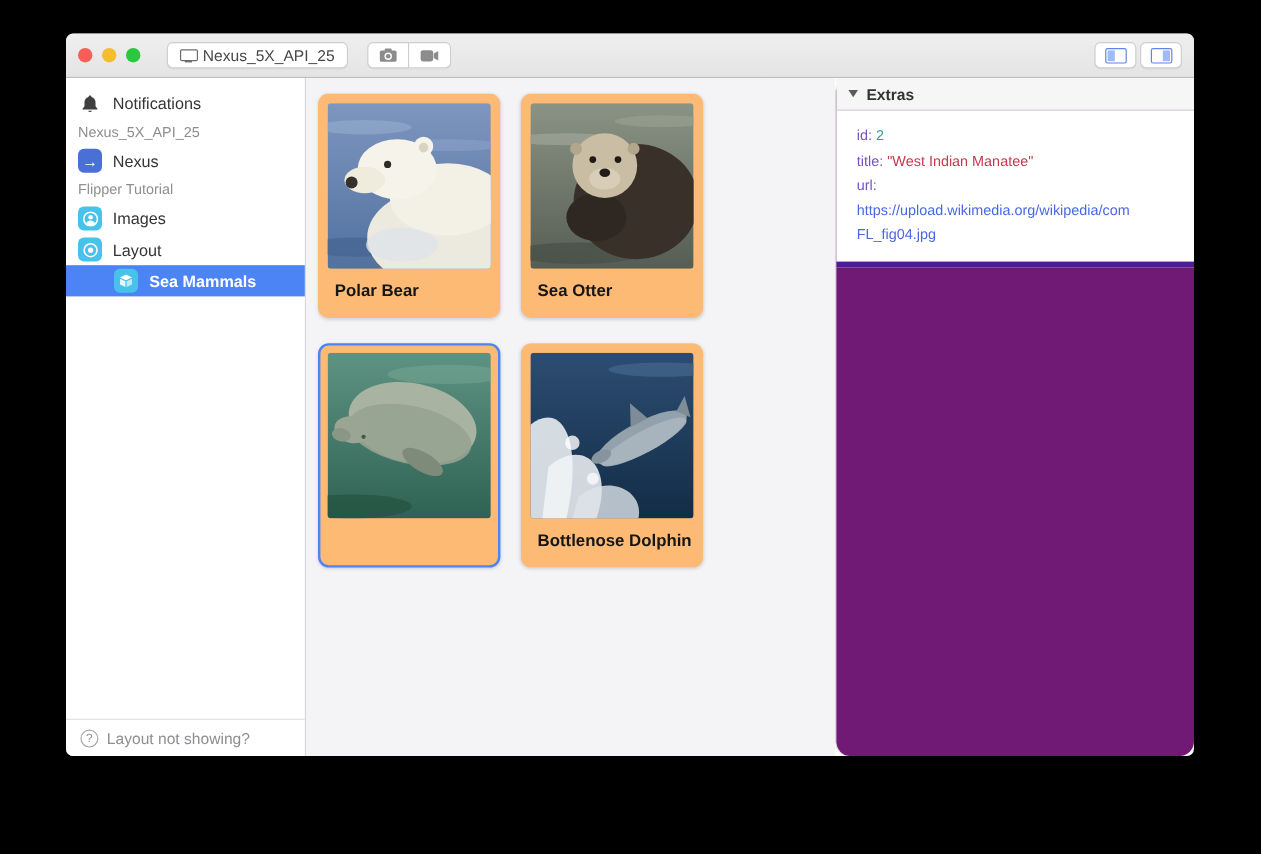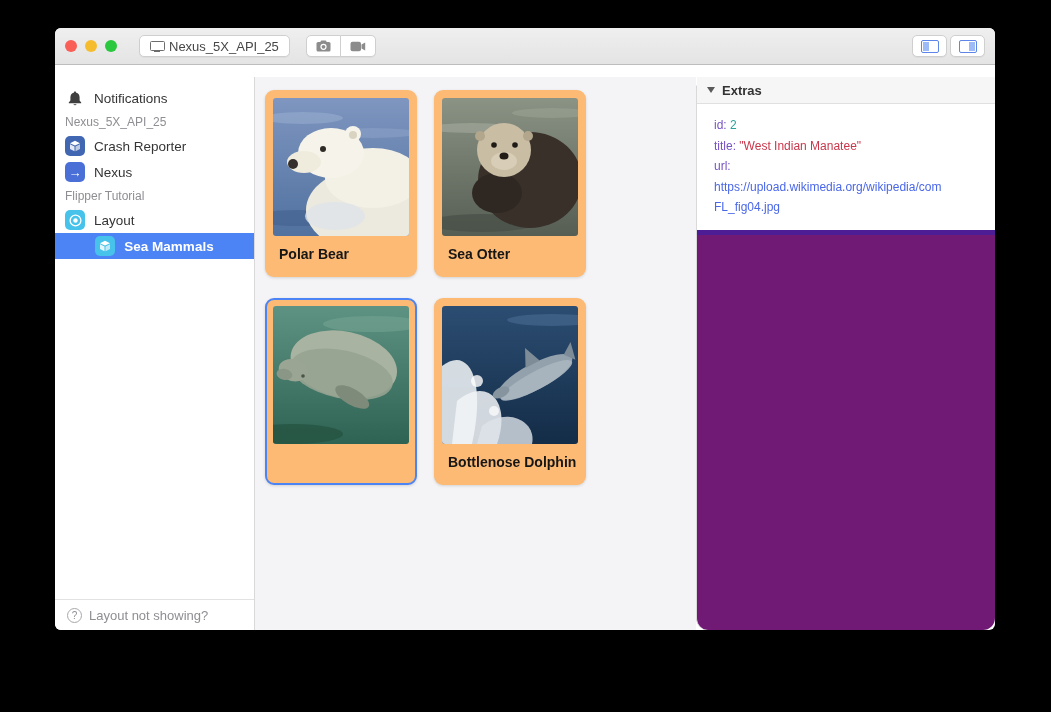--- a/index.html
+++ b/index.html
@@ -40,21 +40,21 @@
   .monitor-icon { display:inline-block; width:13px; height:11px; position:relative; }
   .monitor-icon::before { content:""; position:absolute; left:0; top:0; width:13px; height:8px; border:1.5px solid #6d6d6d; border-radius:1.5px; }
   .monitor-icon::after { content:""; position:absolute; left:3.5px; bottom:0; width:6px; height:1.5px; background:#6d6d6d; }
 
   .pane-icon { display:inline-block; width:18px; height:13px; border:1.5px solid #5d86e8; border-radius:2px; position:relative; background:#fff; }
   .pane-icon i { position:absolute; top:1px; bottom:1px; width:6px; background:#9dbcf7; }
   .pane-icon.left i { left:1px; }
   .pane-icon.right i { right:1px; }
 
   
-  .body { flex:1; display:flex; min-height:0;margin-top:12px; }
+  .body { flex:1; display:flex; min-height:0; }
 
   
   .sidebar { width:200px; flex:0 0 200px; background:#fff; border-right:1px solid #d9d9d9; display:flex; flex-direction:column; padding-top:8px; }
   .side-item { height:26px; display:flex; align-items:center; gap:9px; padding:0 10px; font-size:13.5px; color:#353535; cursor:default; }
   .side-item.selected { background:#4d84f5; color:#fff; font-weight:bold;justify-content:center; }
   .side-section { height:22px; display:flex; align-items:center; padding:0 10px; font-size:12px; color:#8e8e93; }
   .plug-icon { width:20px; height:20px; border-radius:5px; flex:0 0 20px; display:flex; align-items:center; justify-content:center; }
   .plug-icon.blue1 { background:#4267b2; }
   .plug-icon.blue2 { background:#4a70d8; }
   .plug-icon.cyan { background:#47c2ea; }
@@ -146,42 +146,42 @@
             <path d="M5.4 13.2 A1.7 1.7 0 0 0 8.6 13.2 Z" fill="#3f3f3f"></path>
           </svg>
         </span>
         <span>Notifications</span>
       </div>
 
       <div class="side-section">
         <span>Nexus_5X_API_25</span>
       </div>
 
-      <div class="side-item">
-        <span class="plug-icon blue1">
-          <svg width="12" height="12" viewBox="0 0 12 12">
-            <path d="M6 0.8 L11 3.2 L6 5.6 L1 3.2 Z" fill="#fff"></path>
-            <path d="M1 4.2 L5.5 6.4 L5.5 11.2 L1 9 Z" fill="#fff" opacity="0.85"></path>
-            <path d="M11 4.2 L6.5 6.4 L6.5 11.2 L11 9 Z" fill="#fff" opacity="0.65"></path>
-          </svg>
-        </span>
-        <span>Crash Reporter</span>
-      </div>
 
       <div class="side-item">
         <span class="plug-icon blue2">
           <span class="arrow-glyph">→</span>
         </span>
         <span>Nexus</span>
       </div>
 
       <div class="side-section">
         <span>Flipper Tutorial</span>
       </div>
 
+      <div class="side-item">
+        <span class="plug-icon cyan">
+          <svg width="13" height="13" viewBox="0 0 13 13">
+            <circle cx="6.5" cy="6.5" r="5.7" fill="none" stroke="#fff" stroke-width="1.3"></circle>
+            <circle cx="6.5" cy="5" r="1.9" fill="#fff"></circle>
+            <path d="M2.7 10.4 C3.3 8.6 4.7 7.8 6.5 7.8 C8.3 7.8 9.7 8.6 10.3 10.4 A5.7 5.7 0 0 1 2.7 10.4 Z" fill="#fff"></path>
+          </svg>
+        </span>
+        <span>Images</span>
+      </div>
 
       <div class="side-item">
         <span class="plug-icon cyan">
           <svg width="13" height="13" viewBox="0 0 13 13">
             <circle cx="6.5" cy="6.5" r="5.4" fill="none" stroke="#fff" stroke-width="1.3"></circle>
             <circle cx="6.5" cy="6.5" r="2.2" fill="#fff"></circle>
           </svg>
         </span>
         <span>Layout</span>
       </div>

